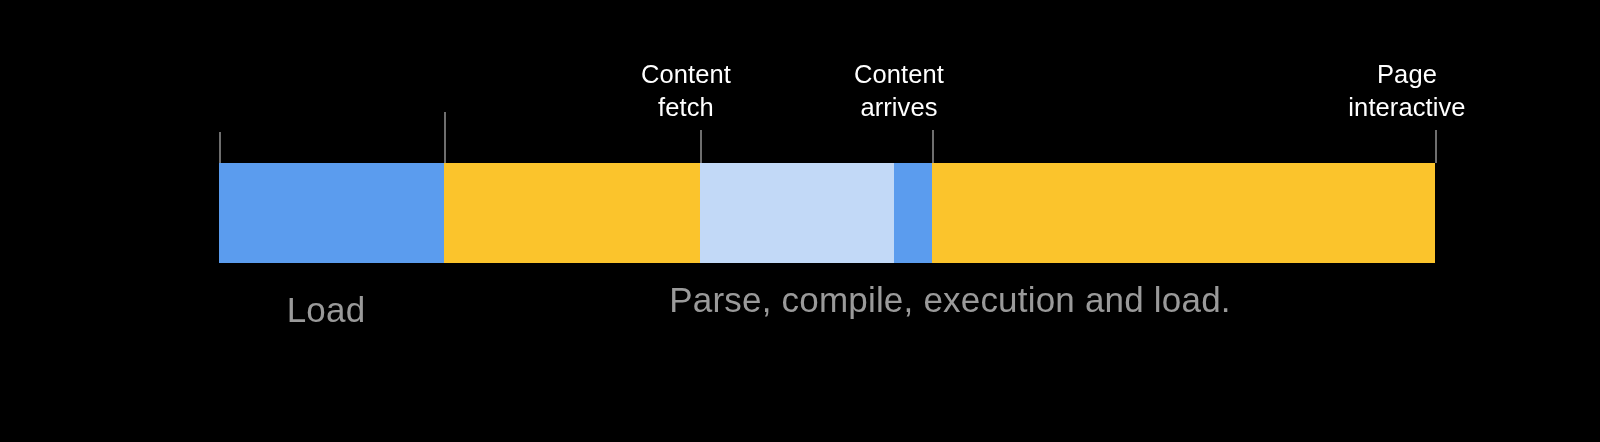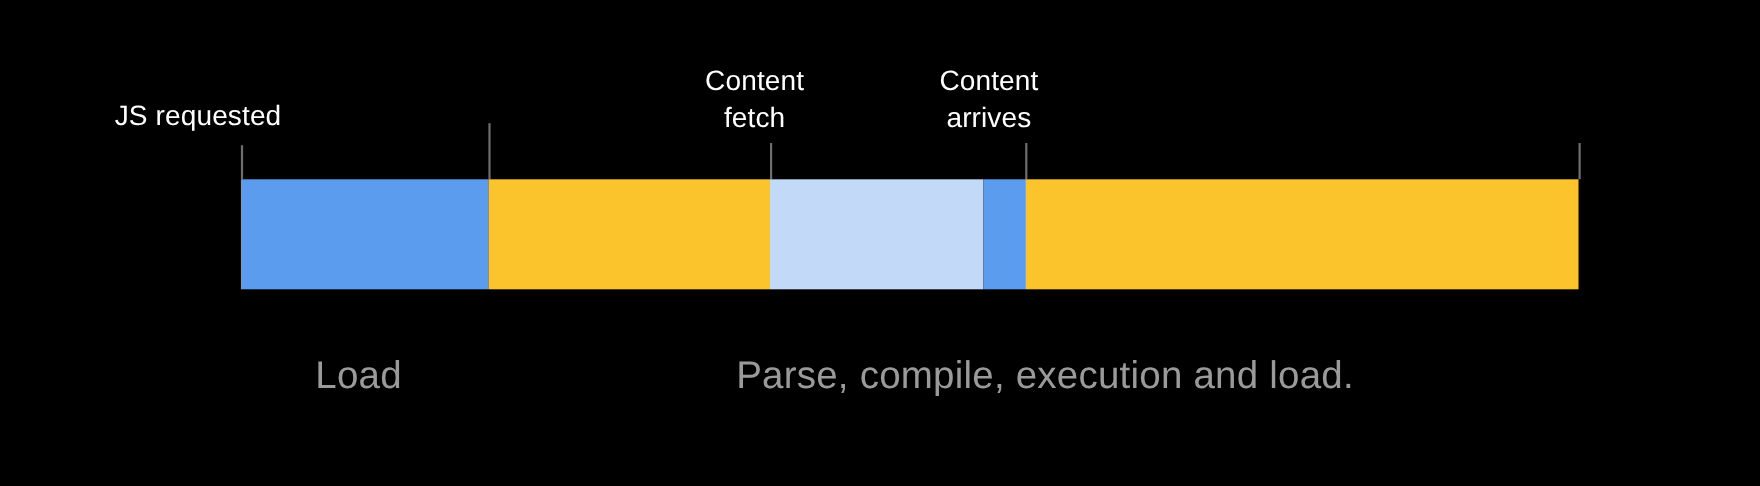--- a/index.html
+++ b/index.html
@@ -41,44 +41,44 @@
 
   
   .caption{
     position:absolute;
     color:#9a9a9a;
     font-size:35px;
     line-height:40px;
     letter-spacing:0.2px;
     white-space:nowrap;
     transform:translateX(-50%);
-    margin-top:32px;
   }
 </style>
 </head>
 <body>
 
 <div id="stage">
 
   <div class="tick" id="tick-0" style="left: 219px; top: 132px; height: 31px; background: rgb(110, 110, 110);"></div>
   <div class="tick" id="tick-1" style="left: 444px; top: 112px; height: 51px; background: rgb(110, 110, 110);"></div>
   <div class="tick" id="tick-2" style="left: 700px; top: 130px; height: 33px; background: rgb(110, 110, 110);"></div>
   <div class="tick" id="tick-3" style="left: 932px; top: 130px; height: 33px; background: rgb(110, 110, 110);"></div>
   <div class="tick" id="tick-4" style="left: 1435px; top: 130px; height: 33px; background: rgb(110, 110, 110);"></div>
 
-  <div class="mlabel" id="mlbl-0" style="left: 180px; top: 90px;">JS requested</div>
   <div class="mlabel" id="mlbl-2" style="left: 686px; top: 58px;">Content
 fetch</div>
   <div class="mlabel" id="mlbl-3" style="left: 899px; top: 58px;">Content
 arrives</div>
+  <div class="mlabel" id="mlbl-4" style="left: 1407px; top: 58px;">Page
+interactive</div>
 
   <div class="bar">
     <div class="seg" id="seg-0" style="width: 225px; background: rgb(91, 156, 238);"></div>
     <div class="seg" id="seg-1" style="width: 256px; background: rgb(251, 196, 44);"></div>
     <div class="seg" id="seg-2" style="width: 194px; background: rgb(194, 217, 247);"></div>
     <div class="seg" id="seg-3" style="width: 38px; background: rgb(91, 156, 238);"></div>
     <div class="seg" id="seg-4" style="width: 503px; background: rgb(251, 196, 44);"></div>
   </div>
 
   <div class="caption" id="cap-0" style="left: 326px; top: 290px;">Load</div>
-  <div class="caption" id="cap-1" style="left: 950px; top: 290px;">Parse, compile, execution and load.</div>
+  <div class="caption" id="cap-1" style="left: 950px; top: 280px;">Parse, compile, execution and load.</div>
 
 </div>
 
 </body></html>

